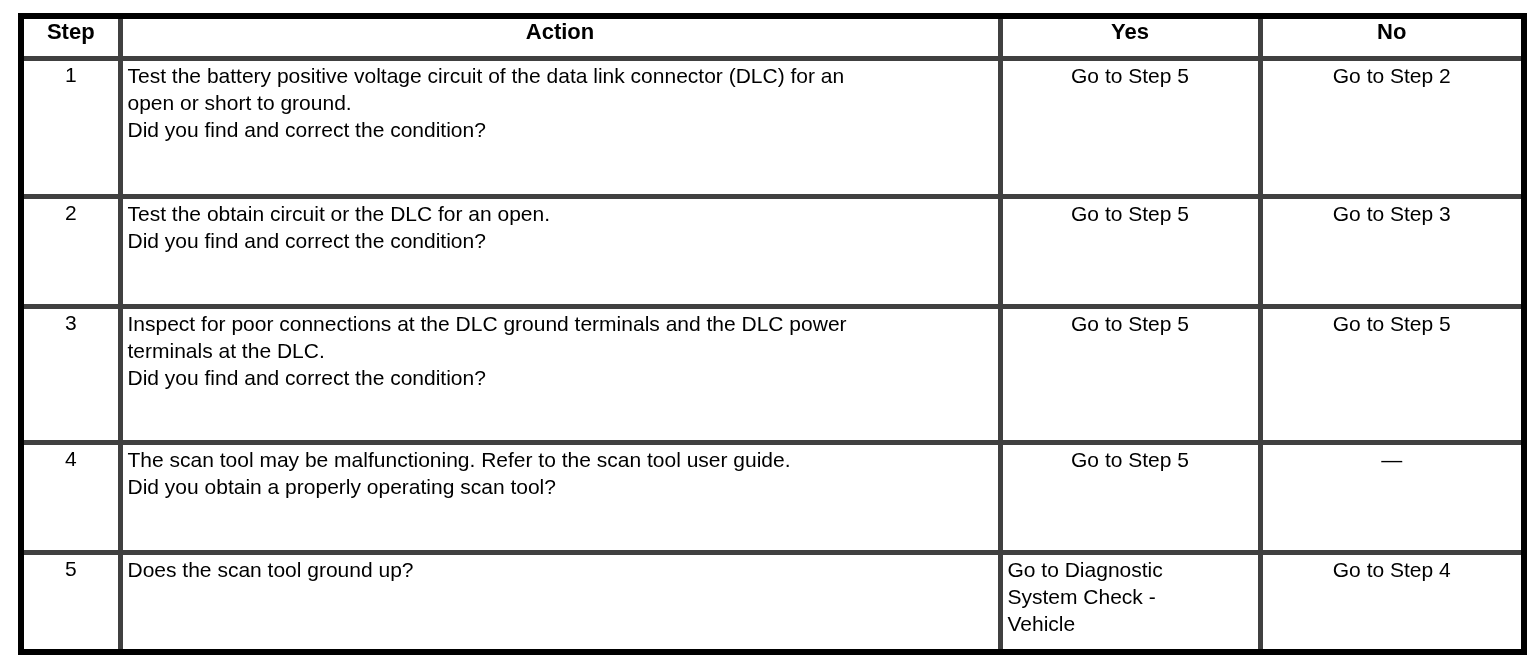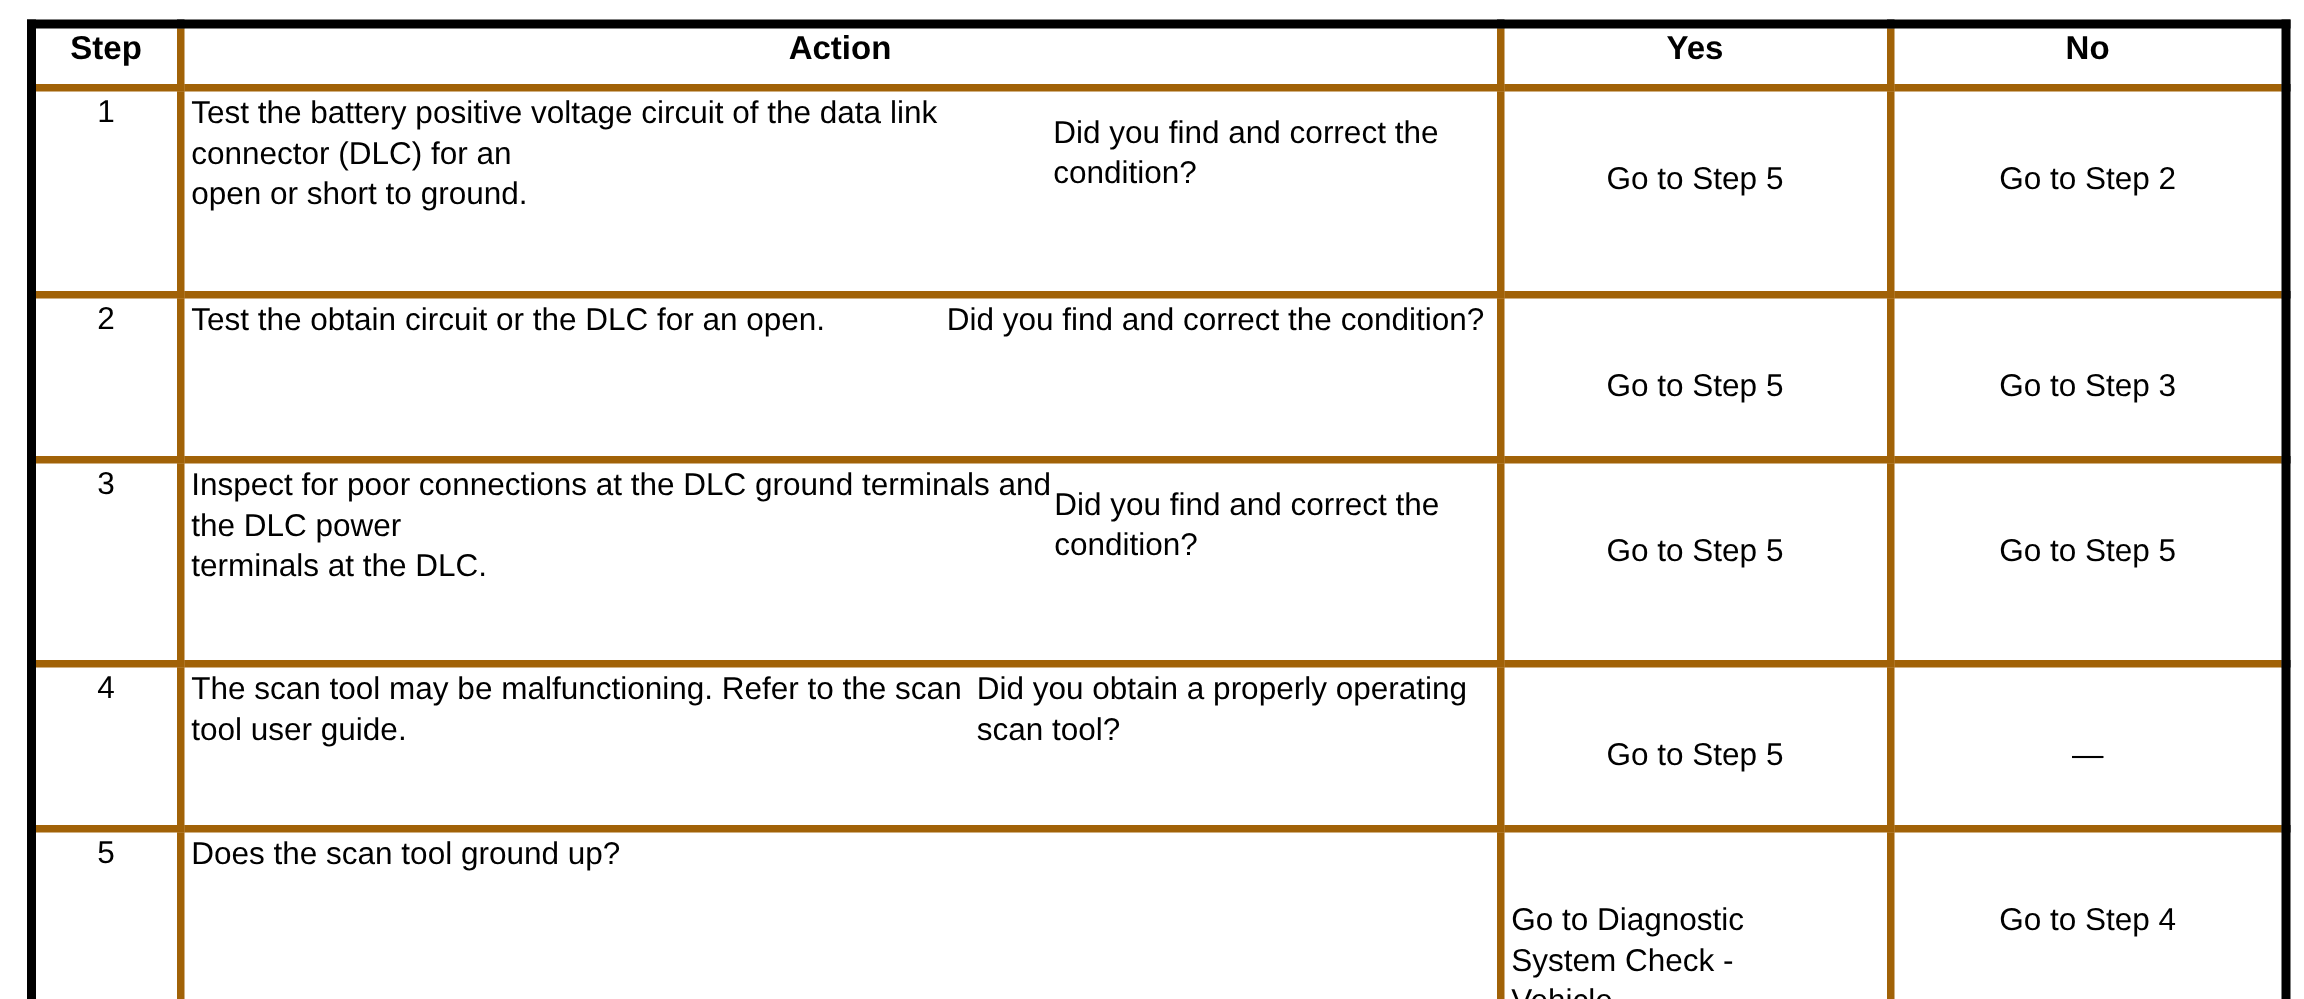--- a/index.html
+++ b/index.html
@@ -16,21 +16,21 @@
     left: 18px;
     top: 13px;
   }
   table.diag {
     border-collapse: collapse;
     table-layout: fixed;
     width: 1503px;
     border: 6px solid #000;
   }
   table.diag td, table.diag th {
-    border: 5px solid #a16207;
+    border: 5px solid #404040;
     padding: 0;
     vertical-align: top;
     overflow: hidden;
   }
   col.c-step { width: 99px; }
   col.c-action { width: 880px; }
   col.c-yes { width: 260px; }
   col.c-no { width: 264px; }
 
   tr.hdr { height: 42px; }
@@ -54,34 +54,32 @@
     line-height: 27px;
     white-space: pre-line;
   }
   .cell-step {
     display: flex;
     align-items: center;
     justify-content: center;
   }
   .cell-action {
     display: flex;
-    flex-direction: row;
+    flex-direction: column;
     justify-content: space-between;
     text-align: left;
     padding: 1px 8px 4px 5px;
-    align-items: center;
   }
   .cell-nav {
     display: flex;
     flex-direction: column;
     justify-content: flex-end;
     align-items: center;
     text-align: center;
     padding: 1px 6px 4px 6px;
-    margin-top: 44px;
   }
   .cell-nav.left-align {
     align-items: flex-start;
     text-align: left;
     padding-left: 5px;
   }
   .cell-nav.center-v {
     justify-content: center;
   }
 </style>

